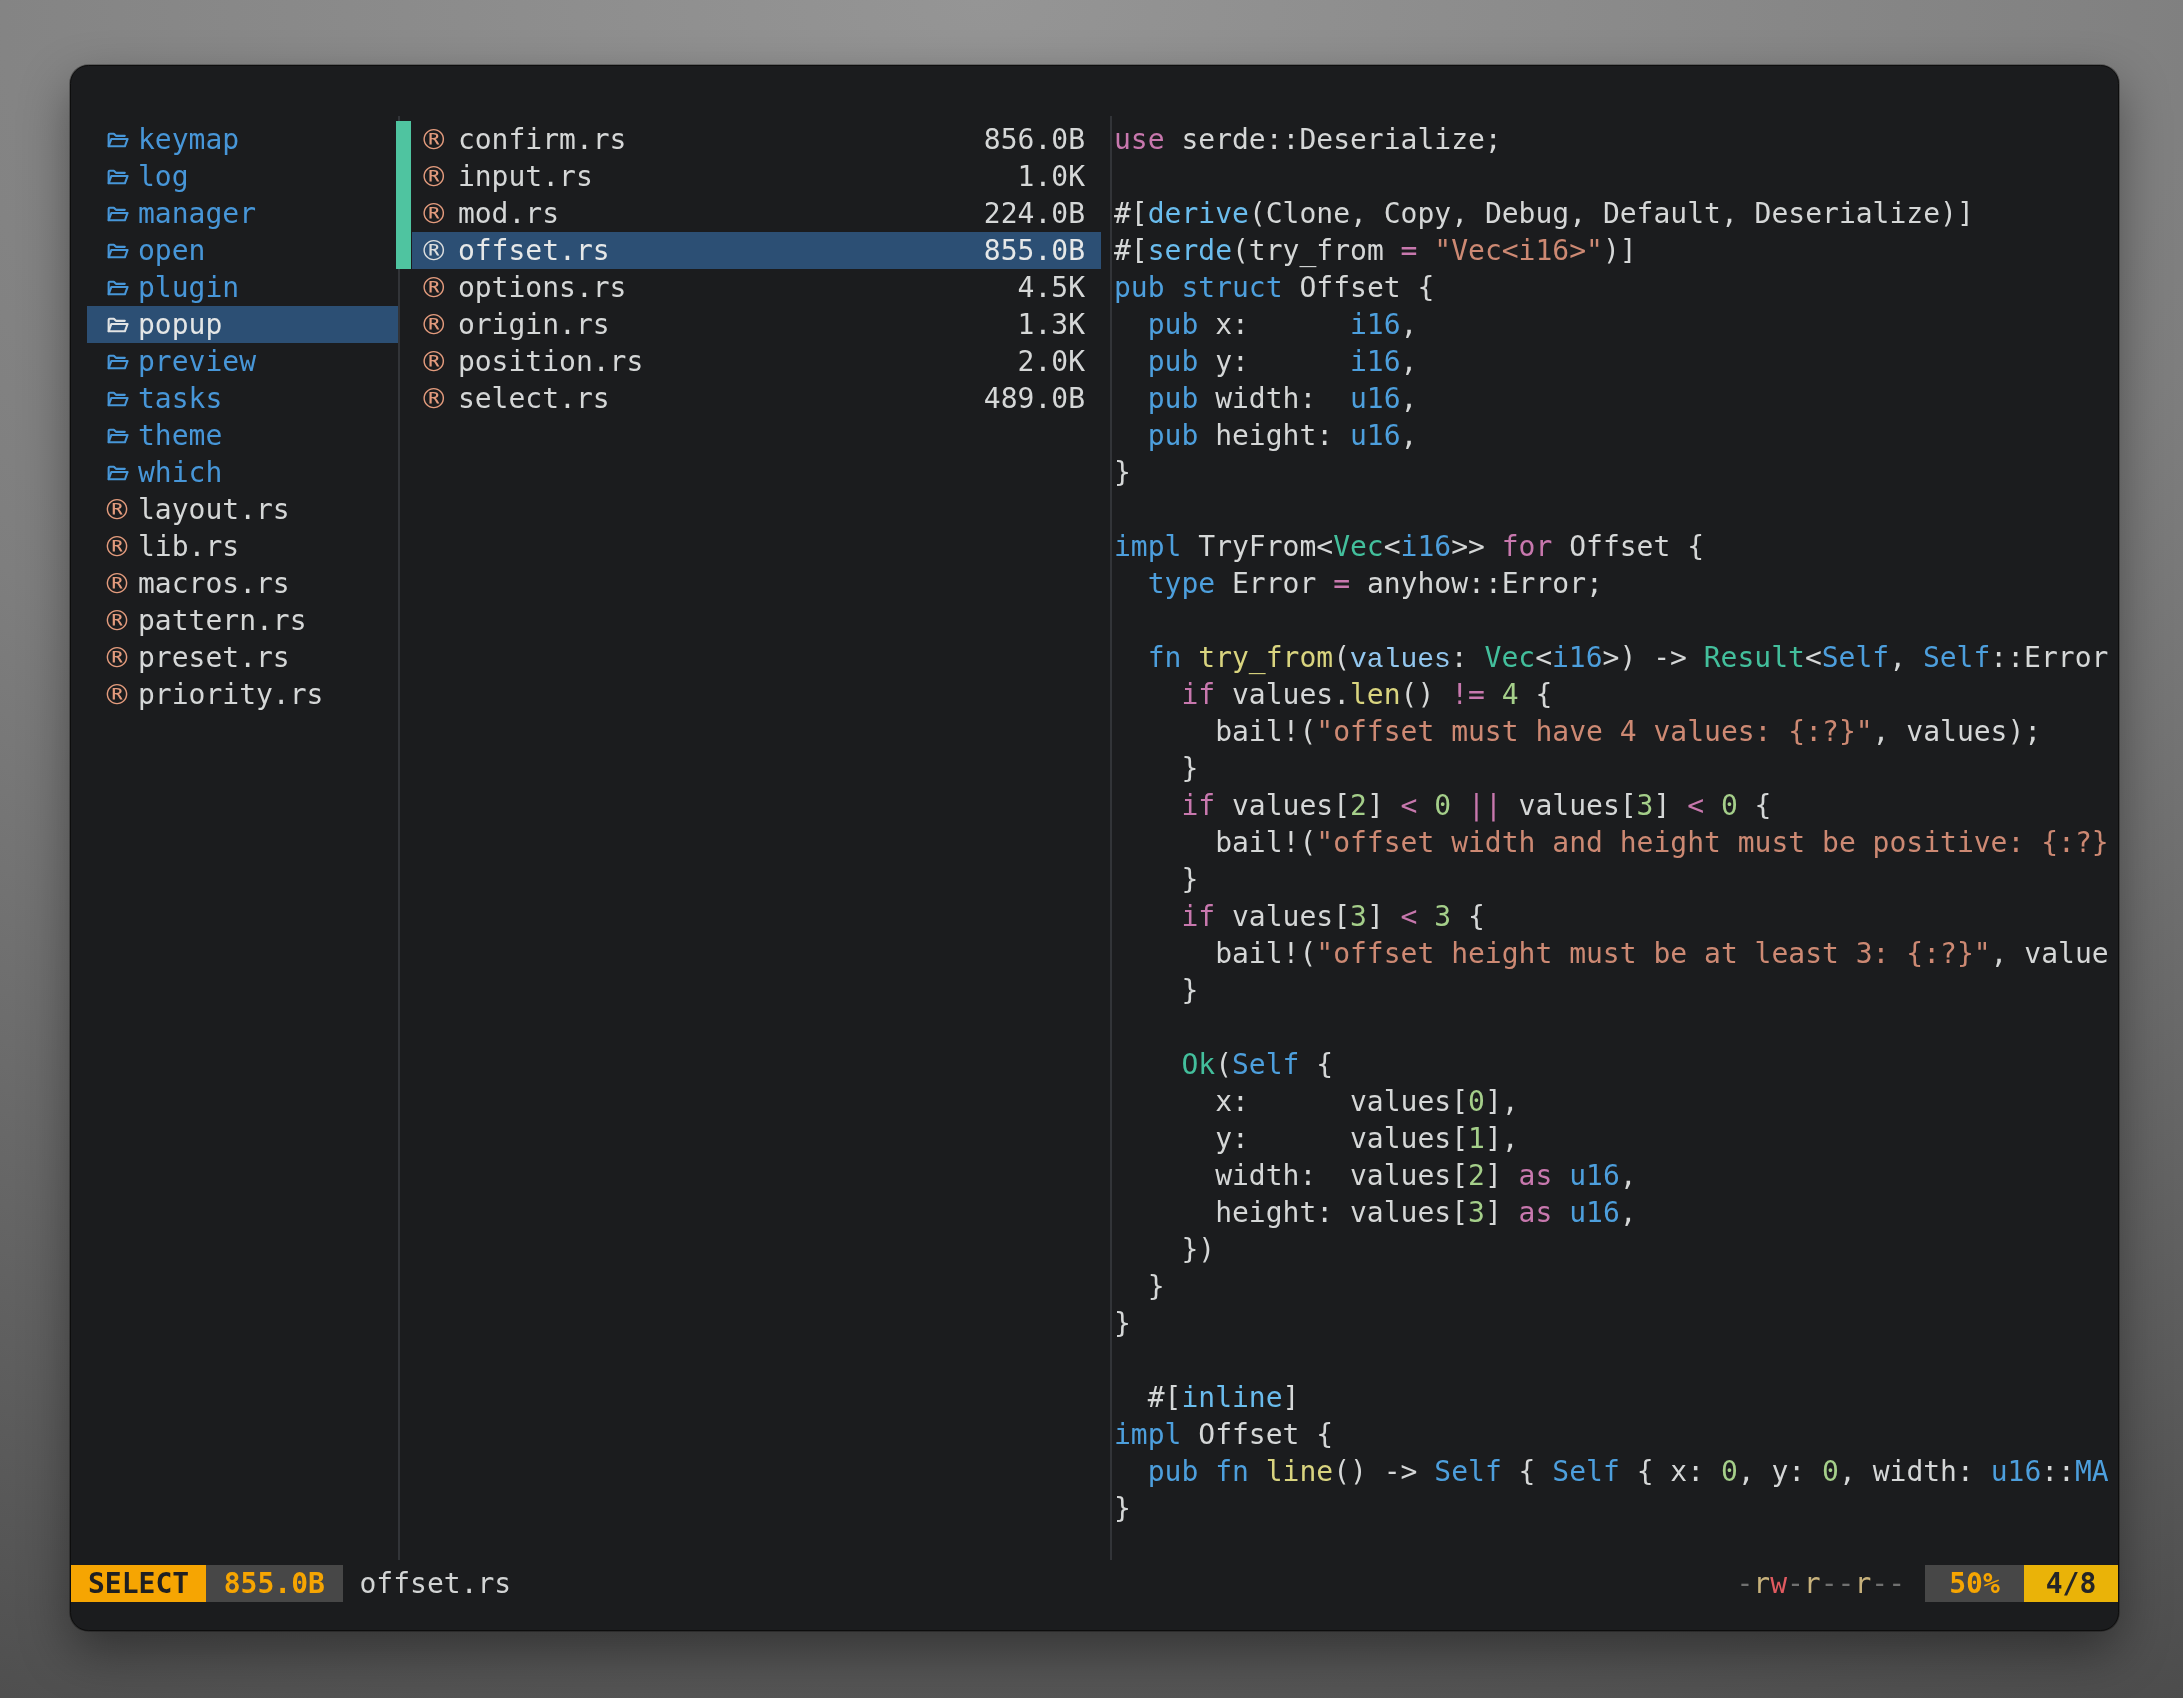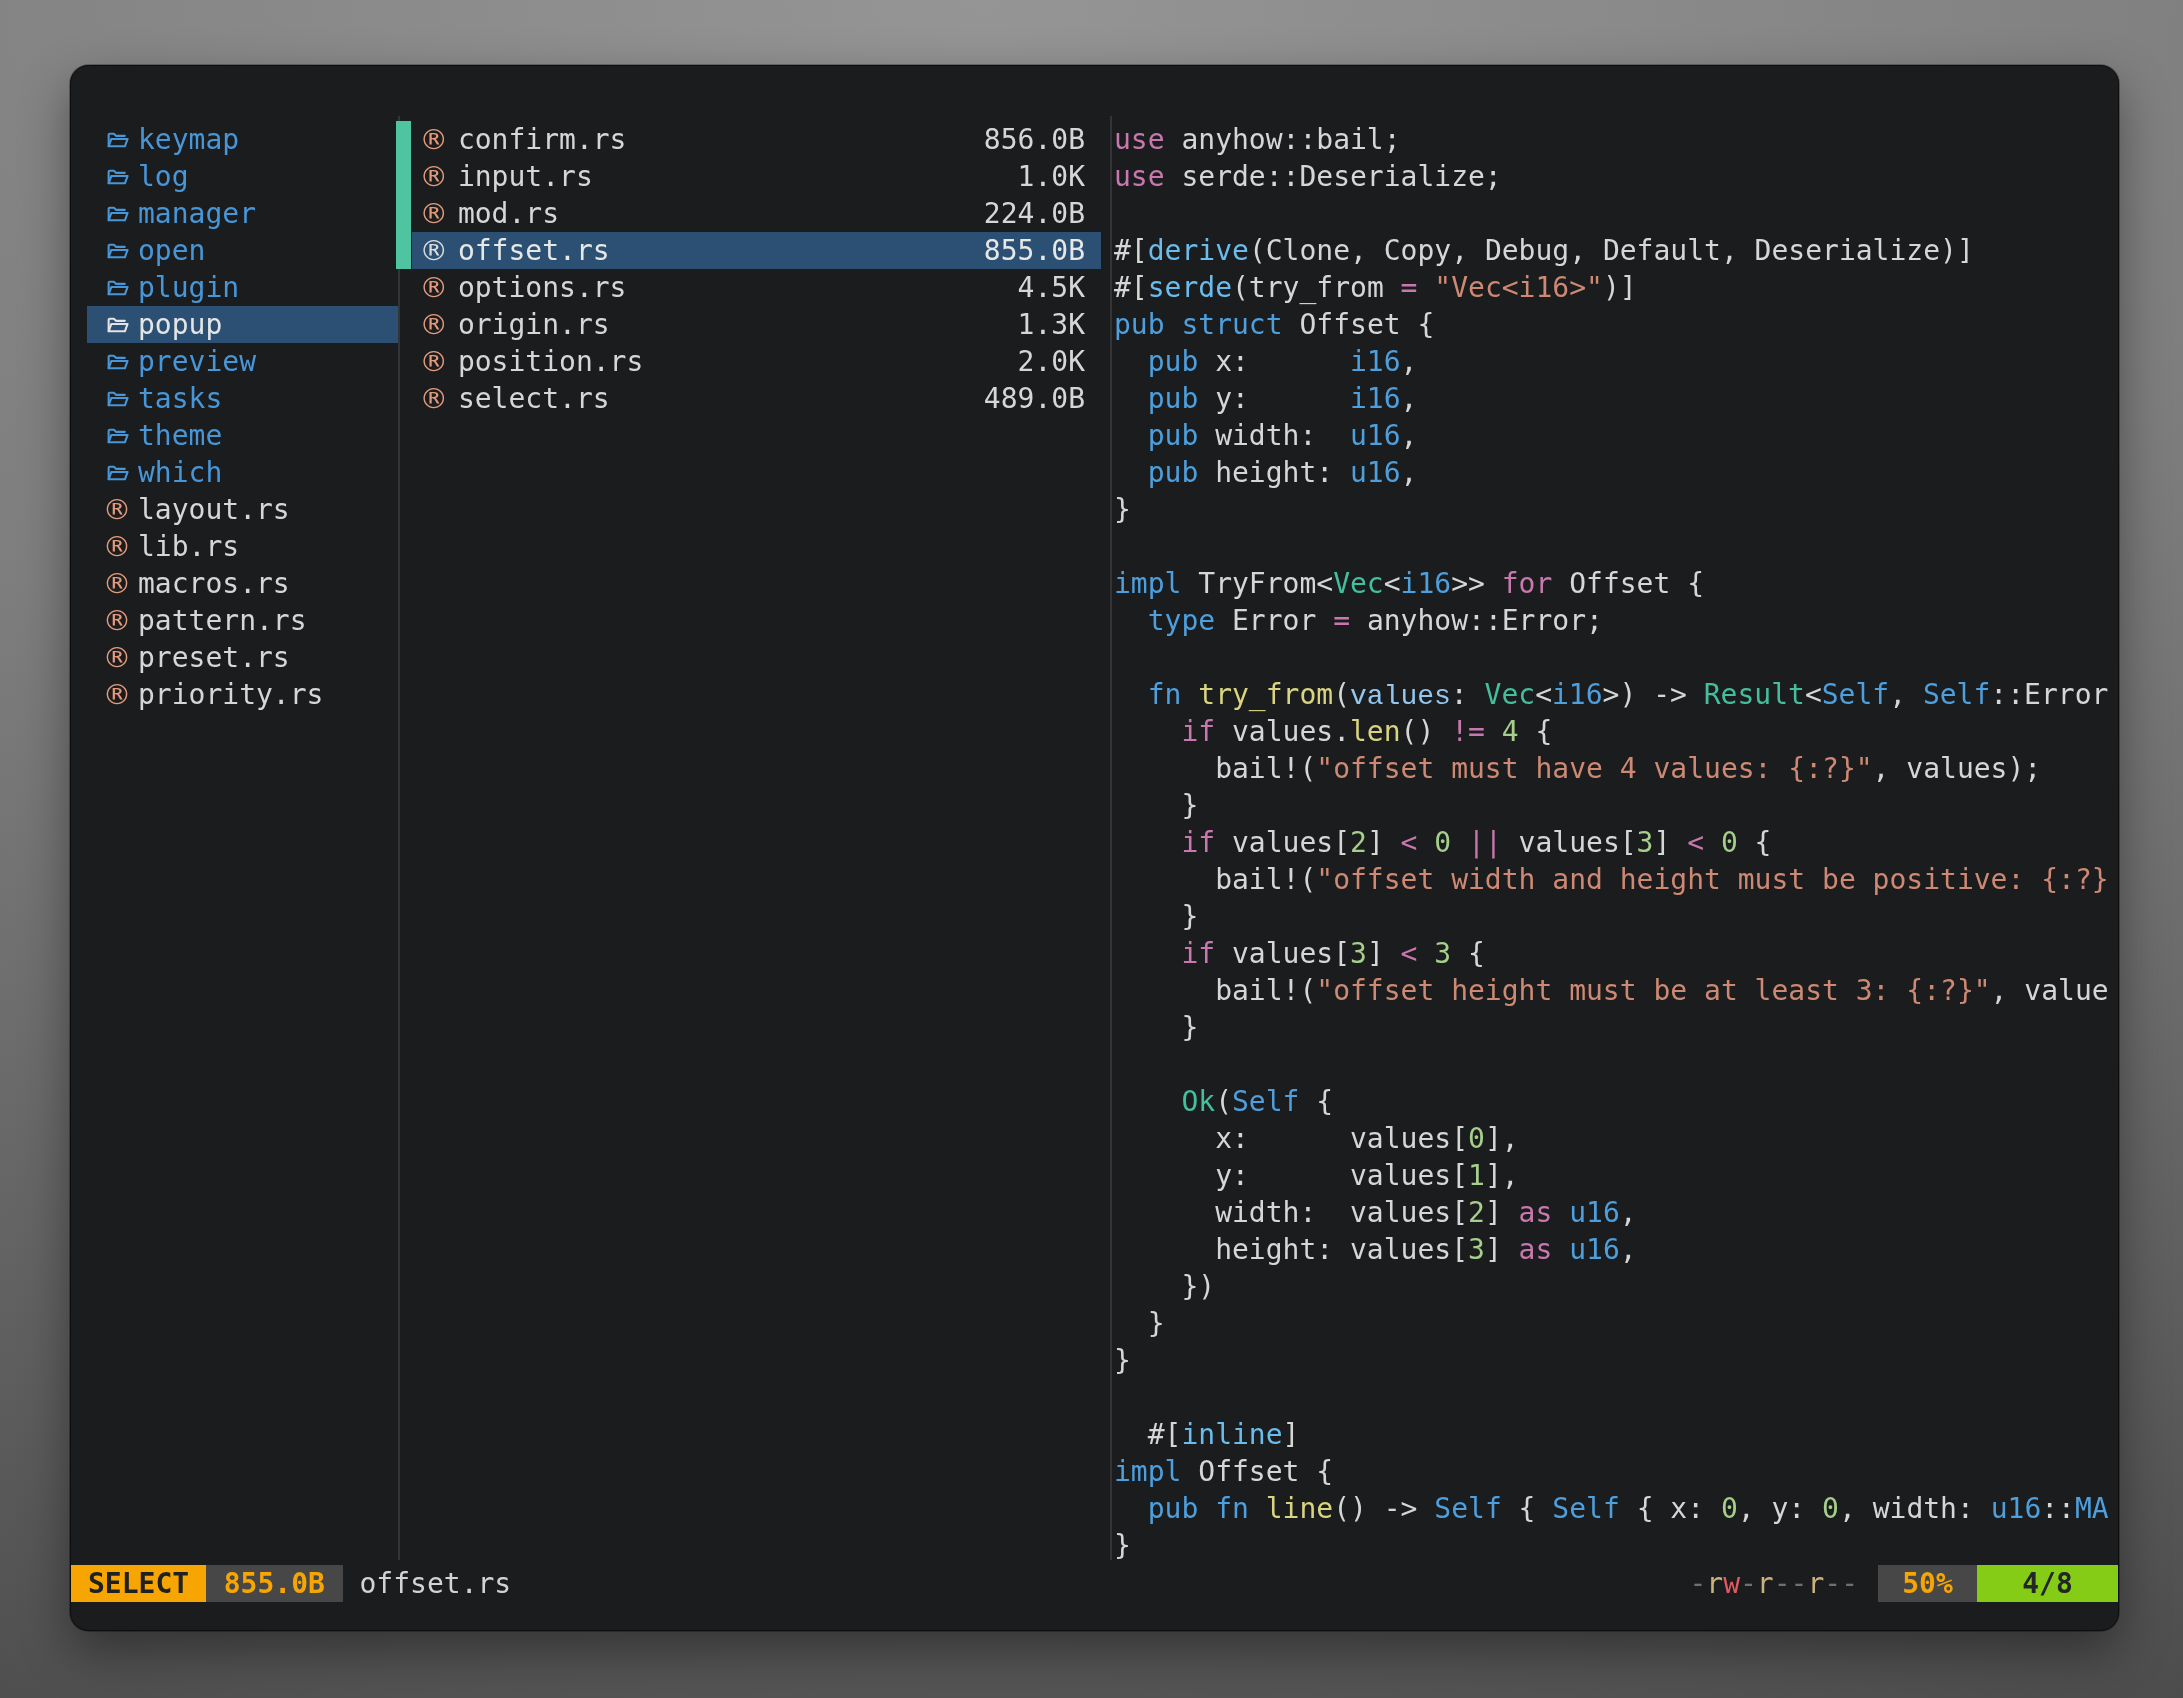--- a/index.html
+++ b/index.html
@@ -63,21 +63,21 @@
   .status-left,.status-right{display:flex;align-items:stretch;}
   .badge{display:flex;align-items:center;white-space:pre;}
   .mode{background:#f6a502;color:#1f2022;font-weight:bold;padding:0 17px;}
   .size-chip{background:#474747;color:#f6a502;font-weight:bold;padding:0 17.6px;}
   .filename{display:flex;align-items:center;margin-left:17px;color:#d2d4d4;}
   .perms{display:flex;align-items:center;margin-right:20px;white-space:pre;}
   .pm-dim{color:#707070;}
   .pm-tan{color:#c8b27c;}
   .pm-red{color:#e15a60;}
   .percent-chip{background:#474747;color:#f6a502;font-weight:bold;width:99px;justify-content:center;}
-  .position-chip{background:#84cc16;color:#242527;font-weight:bold;width:141px;justify-content:center;}
+  .position-chip{background:#eab308;color:#242527;font-weight:bold;width:94px;justify-content:center;}
 </style>
 </head>
 <body>
 
 <div class="desktop">
   <div class="window">
 
     <div class="pane pane-left">
         <div class="row folder">
           <span class="icon folder-ic">
@@ -258,21 +258,20 @@
             <span class="icon rust">®</span>
             <span class="label">select.rs</span>
             <span class="size">489.0B</span>
           </div>
         </div>
       </div>
     <div class="divider div-2"></div>
 
     <div class="pane pane-preview">
       <div class="code">
-          <div class="code-line"><span class="tk-pink">use</span><span class="tk-fg"> anyhow::bail;</span></div>
           <div class="code-line"><span class="tk-pink">use</span><span class="tk-fg"> serde::Deserialize;</span></div>
           <div class="code-line"></div>
           <div class="code-line"><span class="tk-fg">#[</span><span class="tk-attr">derive</span><span class="tk-fg">(Clone, Copy, Debug, Default, Deserialize)]</span></div>
           <div class="code-line"><span class="tk-fg">#[</span><span class="tk-attr">serde</span><span class="tk-fg">(try_from </span><span class="tk-pink">=</span><span class="tk-fg"> </span><span class="tk-str">"Vec&lt;i16&gt;"</span><span class="tk-fg">)]</span></div>
           <div class="code-line"><span class="tk-kw">pub</span><span class="tk-fg"> </span><span class="tk-kw">struct</span><span class="tk-fg"> Offset {</span></div>
           <div class="code-line"><span class="tk-fg">  </span><span class="tk-kw">pub</span><span class="tk-fg"> x:      </span><span class="tk-kw">i16</span><span class="tk-fg">,</span></div>
           <div class="code-line"><span class="tk-fg">  </span><span class="tk-kw">pub</span><span class="tk-fg"> y:      </span><span class="tk-kw">i16</span><span class="tk-fg">,</span></div>
           <div class="code-line"><span class="tk-fg">  </span><span class="tk-kw">pub</span><span class="tk-fg"> width:  </span><span class="tk-kw">u16</span><span class="tk-fg">,</span></div>
           <div class="code-line"><span class="tk-fg">  </span><span class="tk-kw">pub</span><span class="tk-fg"> height: </span><span class="tk-kw">u16</span><span class="tk-fg">,</span></div>
           <div class="code-line"><span class="tk-fg">}</span></div>

